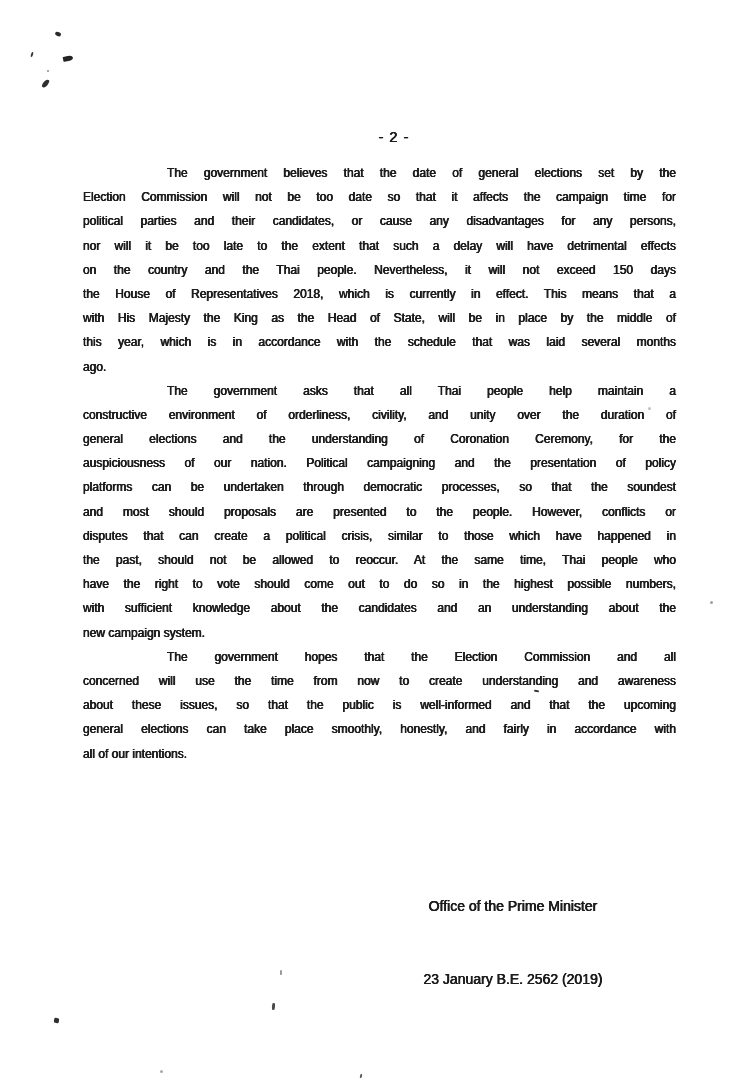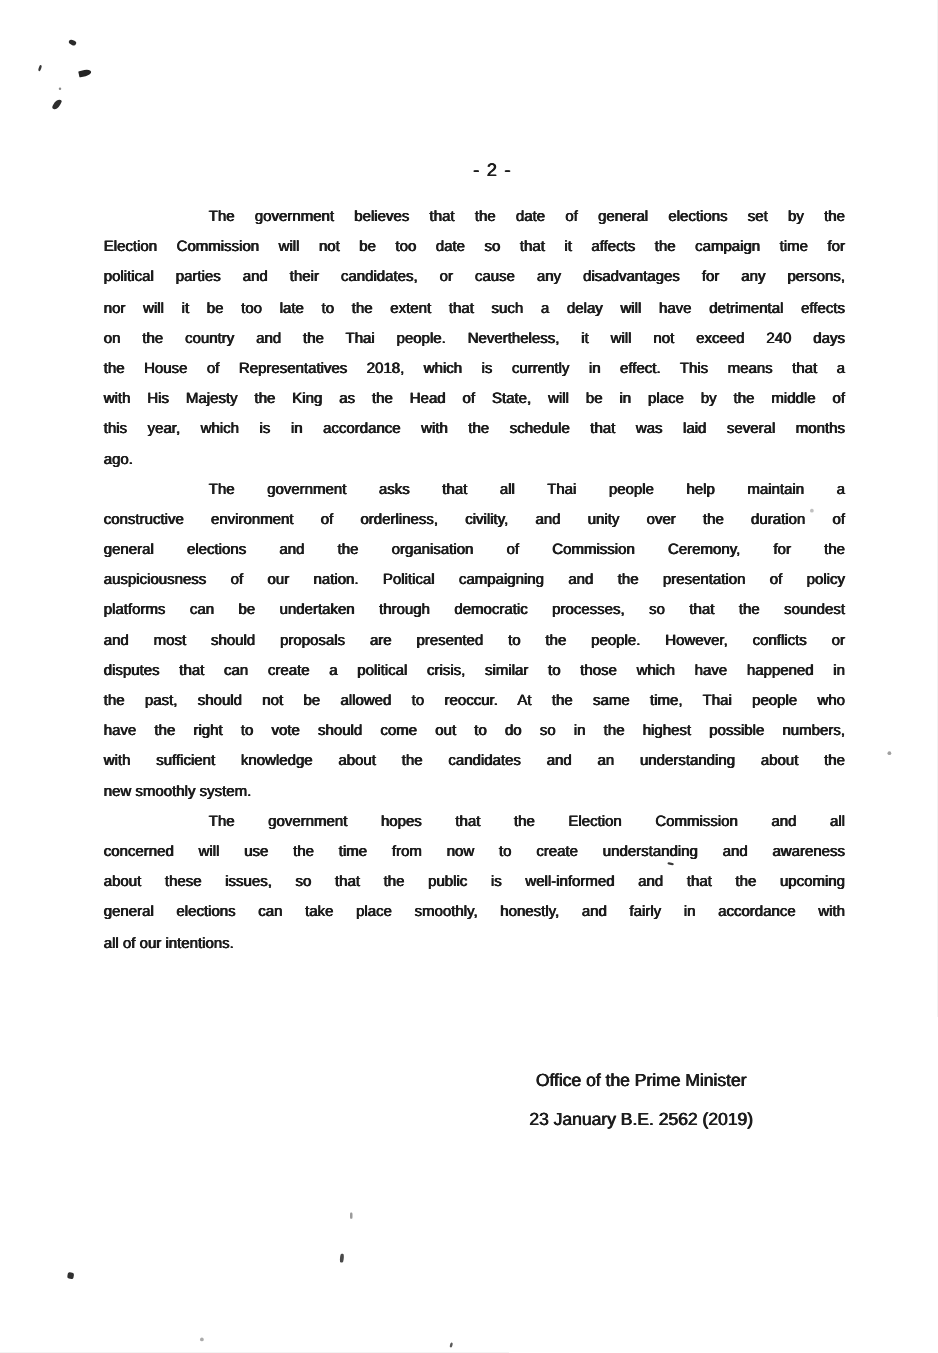--- a/index.html
+++ b/index.html
@@ -50,53 +50,53 @@
   .signature {
     position: absolute;
     top: 849px;
     left: 403px;
     width: 220px;
     text-align: center;
     font-size: 14px;
     line-height: 31px;
     text-shadow: 0.35px 0 0 currentColor, -0.35px 0 0 currentColor;
   }
-  .sig-line { display: block; height: 31px; }
+  .sig-line { display: block; height: 31px; margin-top: 42px; }
   .speck { position: absolute; display: block; }
 </style>
 </head>
 <body>
 
 <div class="page" id="page">
 
   <div class="page-number">- 2 -</div>
 
   <div class="doc-body">
 
     <div class="ln ind">The government believes that the date of general elections set by the</div>
     <div class="ln">Election Commission will not be too date so that it affects the campaign time for</div>
     <div class="ln">political parties and their candidates, or cause any disadvantages for any persons,</div>
     <div class="ln">nor will it be too late to the extent that such a delay will have detrimental effects</div>
-    <div class="ln">on the country and the Thai people. Nevertheless, it will not exceed 240 days</div>
+    <div class="ln">on the country and the Thai people. Nevertheless, it will not exceed 150 days</div>
     <div class="ln">the House of Representatives 2018, which is currently in effect. This means that a</div>
     <div class="ln">with His Majesty the King as the Head of State, will be in place by the middle of</div>
     <div class="ln">this year, which is in accordance with the schedule that was laid several months</div>
     <div class="ln end">ago.</div>
 
     <div class="ln ind">The government asks that all Thai people help maintain a</div>
     <div class="ln">constructive  environment of orderliness, civility, and unity over the duration of</div>
-    <div class="ln">general elections and the organisation of Commission Ceremony, for the</div>
+    <div class="ln">general elections and the understanding of Coronation Ceremony, for the</div>
     <div class="ln">auspiciousness of our nation. Political campaigning and the presentation of policy</div>
     <div class="ln">platforms can be undertaken through democratic processes, so that the soundest</div>
     <div class="ln">and most should proposals are presented to the people. However, conflicts or</div>
     <div class="ln">disputes that can create a political crisis, similar to those which have happened in</div>
     <div class="ln">the past, should not be allowed to reoccur. At the same time, Thai people who</div>
     <div class="ln">have the right to vote should come out to do so in the highest possible numbers,</div>
     <div class="ln">with sufficient knowledge about the candidates and an understanding about the</div>
-    <div class="ln end">new smoothly system.</div>
+    <div class="ln end">new campaign system.</div>
 
     <div class="ln ind">The government hopes that the Election Commission and all</div>
     <div class="ln">concerned will use the time from now to create understanding and awareness</div>
     <div class="ln">about these issues, so that the public is well-informed and that the upcoming</div>
     <div class="ln">general elections can take place smoothly, honestly, and fairly in accordance with</div>
     <div class="ln end">all of our intentions.</div>
   </div>
 
   <div class="signature">
     <span class="sig-line">Office of the Prime Minister</span>

